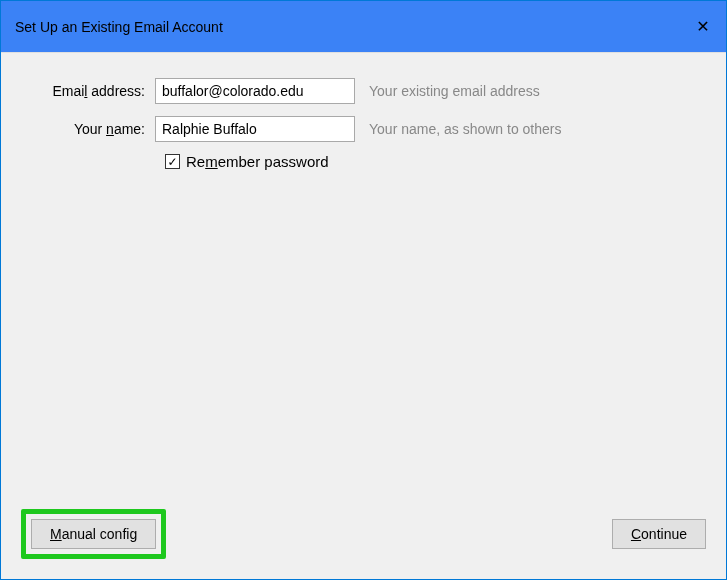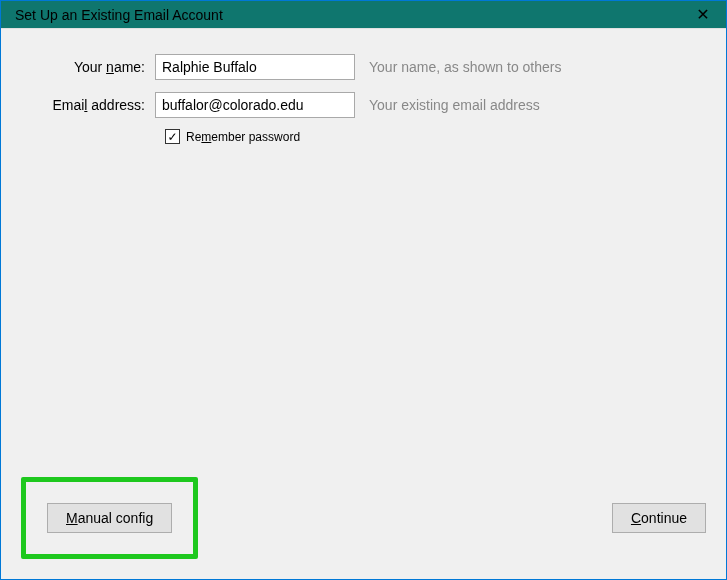--- a/index.html
+++ b/index.html
@@ -14,22 +14,22 @@
     .dialog {
       width: 727px;
       height: 580px;
       background: #f0f0f0;
       border: 1px solid #0078d7;
       position: relative;
       display: flex;
       flex-direction: column;
     }
     .titlebar {
-      height: 28px;
-      background: #0f766e;
+      height: 52px;
+      background: #3b82f6;
       display: flex;
       align-items: center;
       justify-content: space-between;
       padding: 0 0 0 14px;
       border-bottom: 1px solid #e0e0e0;
     }
     .titlebar-title {
       font-size: 14px;
       color: #000;
     }
@@ -92,21 +92,21 @@
       background: #fff;
       margin-right: 6px;
       display: inline-flex;
       align-items: center;
       justify-content: center;
       font-size: 12px;
       line-height: 1;
       cursor: pointer;
     }
     .checkbox-label {
-      font-size: 12px;
+      font-size: 15px;
       cursor: pointer;
     }
     .button-bar {
       position: absolute;
       bottom: 20px;
       left: 20px;
       right: 20px;
       display: flex;
       align-items: center;
     }
@@ -117,21 +117,21 @@
       border: 1px solid #adadad;
       font-size: 14px;
       font-family: inherit;
       cursor: pointer;
       min-width: 90px;
     }
     .spacer { flex: 1; }
     .highlight-box {
       border: 5px solid #1ec81e;
       display: inline-block;
-      padding: 21px;
+      padding: 5px;
       border-radius: 2px;
     }
     .btn-group { display: flex; gap: 24px; }
     .pw-dots {
       font-family: Arial, sans-serif;
       letter-spacing: 2px;
       font-size: 11px;
     }
   </style>
 </head>
@@ -143,32 +143,32 @@
     <span class="titlebar-title">Set Up an Existing Email Account</span>
     <div class="close-btn">
       <span>✕</span>
     </div>
   </div>
 
   <div class="content">
 
     <div class="form-row">
       <label class="form-label">
+        <span>Emai</span><span class="underline-char">l</span><span> address:</span>
+      </label>
+      <input type="text" class="form-input" value="buffalor@colorado.edu" style="">
+      <span class="form-hint">Your existing email address</span>
+    </div>
+
+    <div class="form-row">
+      <label class="form-label">
         <span>Your </span><span class="underline-char">n</span><span>ame:</span>
       </label>
       <input type="text" class="form-input" value="Ralphie Buffalo" style="">
       <span class="form-hint">Your name, as shown to others</span>
-    </div>
-
-    <div class="form-row">
-      <label class="form-label">
-        <span>Emai</span><span class="underline-char">l</span><span> address:</span>
-      </label>
-      <input type="text" class="form-input" value="buffalor@colorado.edu" style="">
-      <span class="form-hint">Your existing email address</span>
     </div>
 
 
     <div class="checkbox-row">
       <span class="checkbox">
         <span>✓</span>
       </span>
       <label class="checkbox-label">
         <span>Re</span><span class="underline-char">m</span><span>ember password</span>
       </label>

